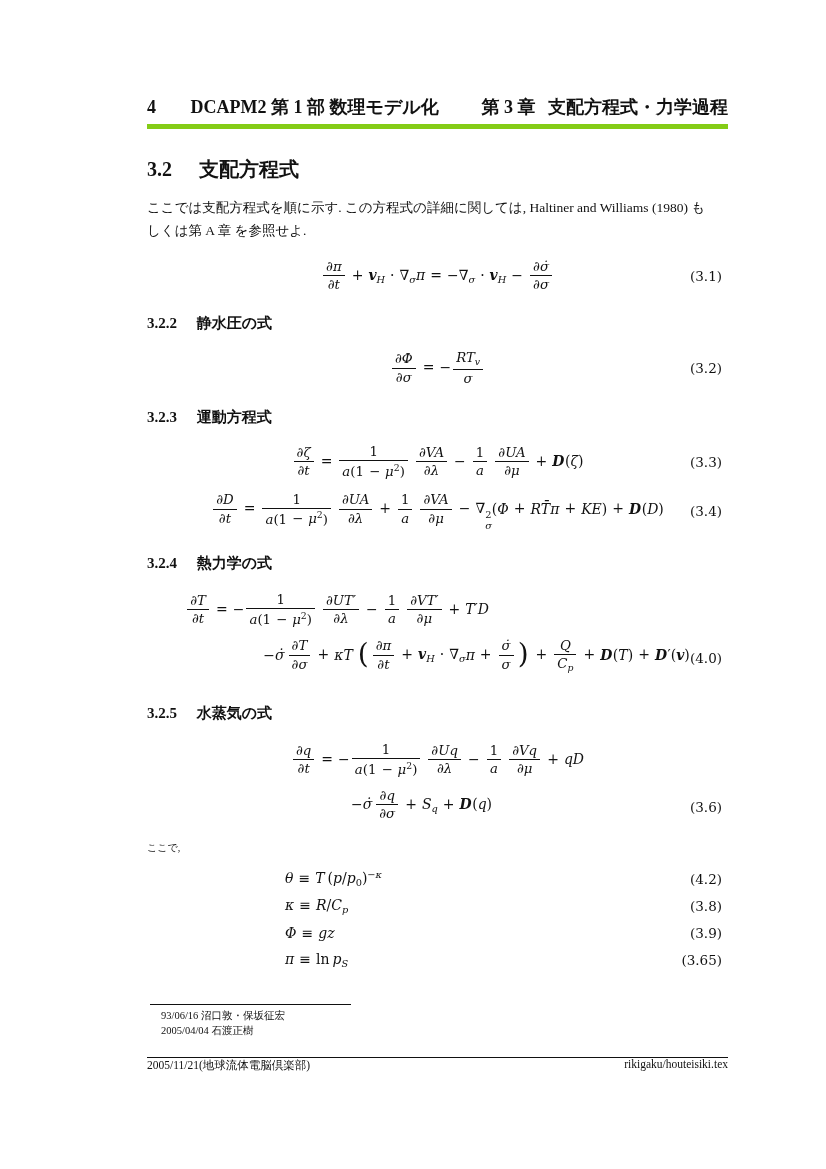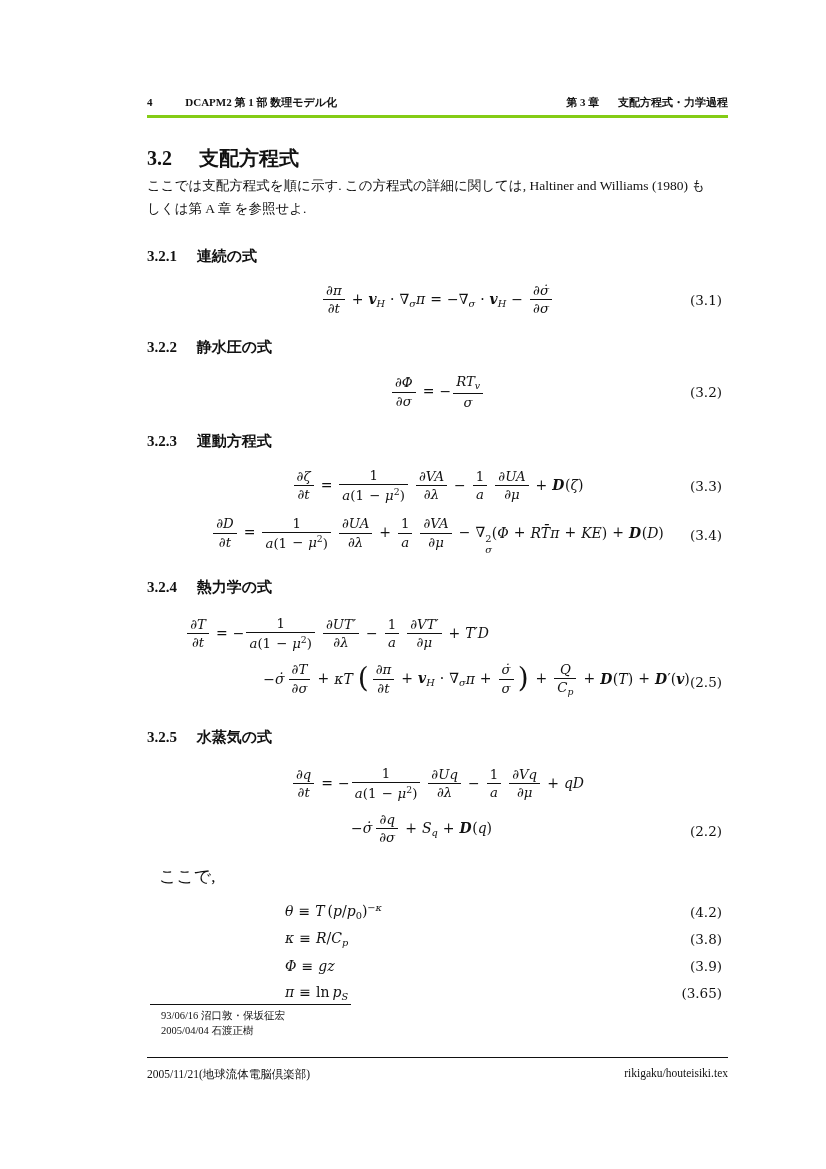--- a/index.html
+++ b/index.html
@@ -8,37 +8,37 @@
     width:826px;height:1169px;
     background:#ffffff;color:#111;
     box-sizing:border-box;
     padding:95px 98px 0 147px;
     overflow:hidden;
     font-family:"Liberation Serif","DejaVu Serif",serif;
   }
   
   .pagehead{
     display:flex;justify-content:space-between;
-    border-bottom:3px solid #84cc16;padding-bottom:5px;
-    font-size:11px;font-weight:bold;
+    border-bottom:5px solid #84cc16;padding-bottom:5px;
+    font-size:18px;font-weight:bold;
   }
   .ph-num{margin-right:30px;}
-  .ph-right .ph-chap{margin-right:16px;font-family:Liberation Serif, serif;}
+  .ph-right .ph-chap{margin-right:8px;font-family:Liberation Serif, serif;}
   
   h2.sec{margin:27px 0 0 0;font-size:20px;font-weight:bold;}
   h2.sec .secnum{margin-right:22px;font-family:"Liberation Serif","DejaVu Serif",serif;}
   h2.sec .sectitle{font-family:"Liberation Sans","DejaVu Sans",sans-serif;text-align:right;}
   h3.sub{margin:0;font-size:15px;font-weight:bold;}
   h3.sub .h3num{margin-right:16px;font-family:"Liberation Serif","DejaVu Serif",serif;}
   h3.sub .h3t{font-family:"Liberation Sans","DejaVu Sans",sans-serif;}
   #h31{margin-top:27px;} #h32{margin-top:16px;} #h33{margin-top:16px;}
   #h34{margin-top:18px;} #h35{margin-top:26px;}
   
-  p.intro{margin:2px 0 0 0;font-size:13.5px;line-height:23px;}
-  p.koko{margin:14px 0 0 12px;font-size:17px;}
+  p.intro{margin:13px 0 0 0;font-size:13.5px;line-height:23px;}
+  p.koko{margin:14px 0 0 0;font-size:10px;}
   
   .eq{
     position:relative;display:flex;justify-content:center;
     font-family:"DejaVu Serif",serif;font-size:14px;
   }
   .eq .lines{display:inline-block;text-align:left;}
   .eq .line{display:block;white-space:nowrap;padding:5px 0;}
   .eq .num{
     position:absolute;right:6px;top:50%;transform:translateY(-50%);
     font-size:13.5px;font-style:normal;
@@ -69,21 +69,21 @@
   .gap{display:inline-block;}
   
   .footnotes{
     position:absolute;left:150px;top:1004px;
     font-size:10.5px;line-height:14.5px;
   }
   .footnotes .fnrule{width:201px;border-top:1px solid #111;margin-bottom:4px;}
   .footnotes .fnline{padding-left:11px;}
   .pagefooter{
     position:absolute;left:147px;right:98px;top:1057px;
-    border-top:1px solid #111;padding-top:9px;
+    border-top:1px solid #111;
     display:flex;justify-content:space-between;
     font-size:11.5px;
   }
 </style>
 </head>
 <body>
 
 <div class="page">
 
   <div class="pagehead">
@@ -100,24 +100,20 @@
   <h2 class="sec">
     <span class="secnum">3.2</span>
     <span class="sectitle">支配方程式</span>
   </h2>
 
   <p class="intro">
     <span>ここでは支配方程式を順に示す. この方程式の詳細に関しては, Haltiner and Williams (1980) も</span><br>
     <span>しくは第 A 章 を参照せよ.</span>
   </p>
 
-  <h3 class="sub" id="h31">
-    <span class="h3num">3.2.1</span>
-    <span class="h3t">連続の式</span>
-  </h3>
   <div class="eq" id="eqr31">
     <div class="lines">
         <div class="line l1"><span class="frac">
             <span class="fn"><span class="mv">∂π</span></span>
             <span class="fd"><span class="mv">∂t</span></span>
           </span><span class="mo">+</span><span class="grp"><span class="mb">v</span><span class="msub"><span class="mv">H</span></span></span><span class="mo">·</span><span class="grp"><span class="mr">∇</span><span class="msub"><span class="mv">σ</span></span></span><span class="mv">π</span><span class="mo">=</span><span class="mr">−</span><span class="grp"><span class="mr">∇</span><span class="msub"><span class="mv">σ</span></span></span><span class="mo">·</span><span class="grp"><span class="mb">v</span><span class="msub"><span class="mv">H</span></span></span><span class="mo">−</span><span class="frac">
             <span class="fn"><span class="mv">∂σ̇</span></span>
             <span class="fd"><span class="mv">∂σ</span></span>
           </span></div>
       </div>
@@ -224,21 +220,21 @@
             <span class="fn"><span class="mv">∂π</span></span>
             <span class="fd"><span class="mv">∂t</span></span>
           </span><span class="mo">+</span><span class="grp"><span class="mb">v</span><span class="msub"><span class="mv">H</span></span></span><span class="mo">·</span><span class="grp"><span class="mr">∇</span><span class="msub"><span class="mv">σ</span></span></span><span class="mv">π</span><span class="mo">+</span><span class="frac">
             <span class="fn"><span class="mv">σ̇</span></span>
             <span class="fd"><span class="mv">σ</span></span>
           </span><span class="mbig">)</span><span class="mo">+</span><span class="frac">
             <span class="fn"><span class="mv">Q</span></span>
             <span class="fd"><span class="grp"><span class="mv">C</span><span class="msub"><span class="mv">p</span></span></span></span>
           </span><span class="mo">+</span><span class="mc">D</span><span class="mr">(</span><span class="mv">T</span><span class="mr">)</span><span class="mo">+</span><span class="mc">D</span><span class="mr">′(</span><span class="mb">v</span><span class="mr">)</span></div>
       </div>
-    <span class="num">(2.5)</span>
+    <span class="num">(4.0)</span>
   </div>
 
   <h3 class="sub" id="h35">
     <span class="h3num">3.2.5</span>
     <span class="h3t">水蒸気の式</span>
   </h3>
   <div class="eq numlast" id="eqr36">
     <div class="lines">
         <div class="line l1"><span class="frac">
             <span class="fn"><span class="mv">∂q</span></span>
@@ -254,21 +250,21 @@
             <span class="fd"><span class="mv">a</span></span>
           </span><span class="gap" style="width: 4px;"></span><span class="frac">
             <span class="fn"><span class="mv">∂Vq</span></span>
             <span class="fd"><span class="mv">∂μ</span></span>
           </span><span class="mo">+</span><span class="mv">qD</span></div>
         <div class="line l2"><span class="mr">−</span><span class="mv">σ̇</span><span class="gap" style="width: 2px;"></span><span class="frac">
             <span class="fn"><span class="mv">∂q</span></span>
             <span class="fd"><span class="mv">∂σ</span></span>
           </span><span class="mo">+</span><span class="grp"><span class="mv">S</span><span class="msub"><span class="mv">q</span></span></span><span class="mo">+</span><span class="mc">D</span><span class="mr">(</span><span class="mv">q</span><span class="mr">)</span></div>
       </div>
-    <span class="num">(2.2)</span>
+    <span class="num">(3.6)</span>
   </div>
 
   <p class="koko">ここで,</p>
 
   <div class="defs">
     <div class="eq def">
       <div class="lines">
           <div class="line l1"><span class="mv">θ</span><span class="mo">≡</span><span class="mv">T</span><span class="gap" style="width: 3px;"></span><span class="grp"><span class="mr">(</span><span class="mv">p</span><span class="mr">/</span><span class="grp"><span class="mv">p</span><span class="msub"><span class="mr">0</span></span></span><span class="mr">)</span><span class="msup"><span class="mr">−</span><span class="mv">κ</span></span></span></div>
         </div>
       <span class="num">(4.2)</span>

